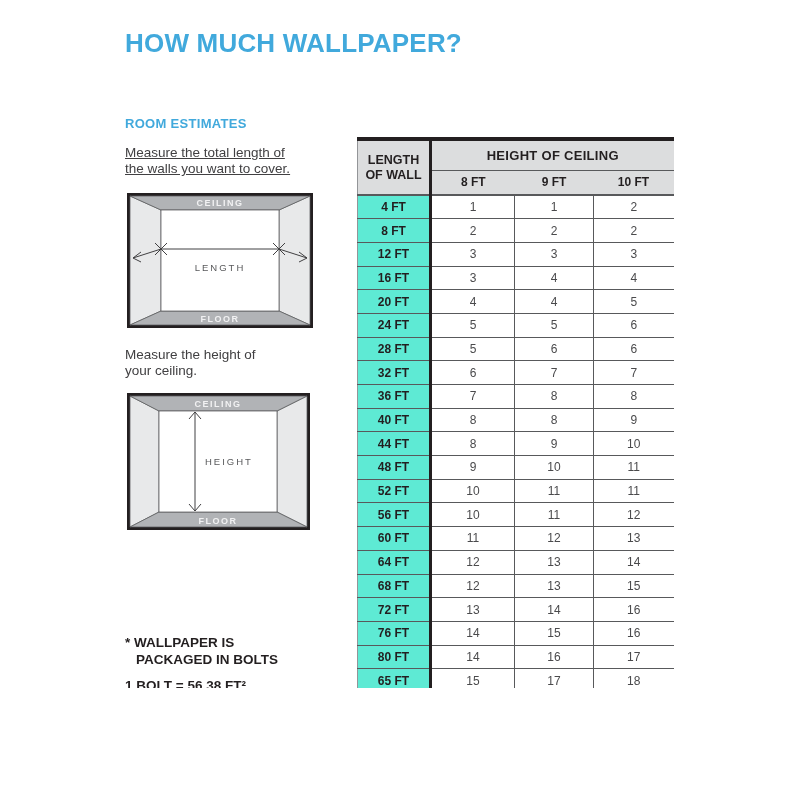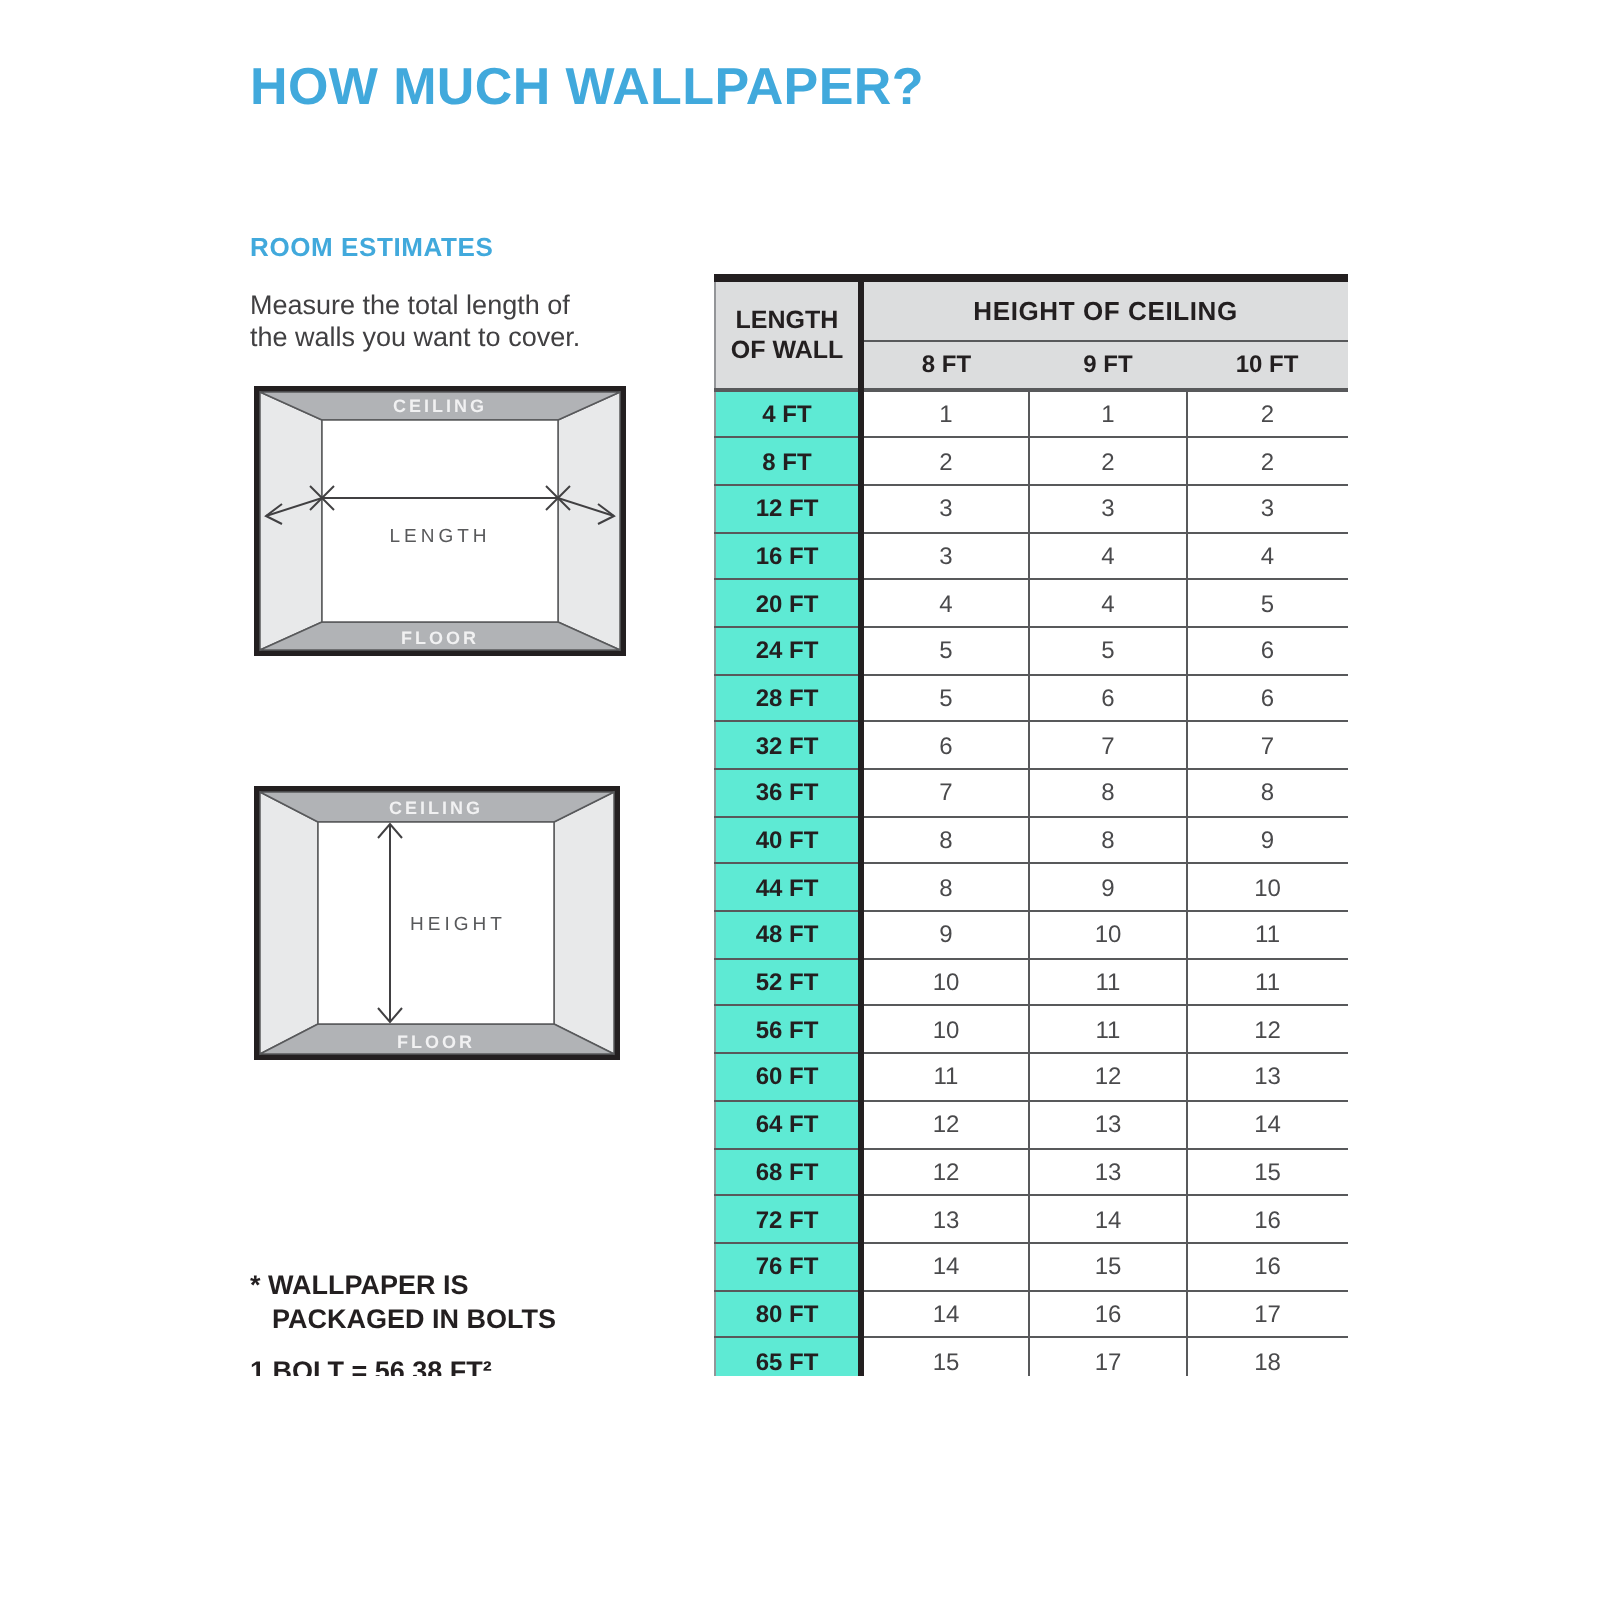--- a/index.html
+++ b/index.html
@@ -14,21 +14,21 @@
   }
   .section-heading {
     position:absolute; font-size:13px; font-weight:bold; color:#41A9DC; letter-spacing:0.3px;
   }
   .room-heading { left:125px; top:116px; }
   .table-heading { left:357px; top:112px; width:316px; text-align:center; }
   .para {
     position:absolute; left:125px; width:240px;
     font-size:13.5px; line-height:16px; color:#414042; white-space:pre-line;
   }
-  .para-length { top:145px; }
+  .para-length { top:145px;text-decoration:underline; }
   .para-height { top:347px; }
   .para-chart  { top:549px; }
   .note {
     position:absolute; left:125px; width:240px;
     font-size:13.5px; line-height:16.5px; font-weight:bold; color:#231F20; white-space:pre-line;
   }
   .note-bolts { top:635px; padding-left:11px; text-indent:-11px; }
   .note-spec  { top:678px; }
   .diagram { position:absolute; }
   .diagram-length { left:127px; top:193px; }
@@ -89,20 +89,22 @@
       <path d="M14,59 L6,65 L14,69"></path>
       <path d="M172,59 L180,65 L172,69"></path>
       <line x1="28" y1="50" x2="40" y2="62"></line>
       <line x1="40" y1="50" x2="28" y2="62"></line>
       <line x1="146" y1="50" x2="158" y2="62"></line>
       <line x1="158" y1="50" x2="146" y2="62"></line>
     </g>
     <text class="dim-label" x="93" y="78" text-anchor="middle">LENGTH</text>
   </svg>
 
+  <p class="para para-height">Measure the height of
+your ceiling.</p>
 
   <svg class="diagram diagram-height" width="183" height="137" viewBox="0 0 183 137">
     <rect x="1.5" y="1.5" width="180" height="134" fill="#ffffff" stroke="#231F20" stroke-width="3"></rect>
     <polygon points="3,3 32,18 32,119 3,134" fill="#E8E9EA" stroke="#58595B" stroke-width="0.75"></polygon>
     <polygon points="180,3 150,18 150,119 180,134" fill="#E8E9EA" stroke="#58595B" stroke-width="0.75"></polygon>
     <polygon points="3,3 180,3 150,18 32,18" fill="#B1B3B6" stroke="#58595B" stroke-width="0.75"></polygon>
     <polygon points="3,134 180,134 150,119 32,119" fill="#B1B3B6" stroke="#58595B" stroke-width="0.75"></polygon>
     <rect x="32" y="18" width="118" height="101" fill="#ffffff" stroke="#58595B" stroke-width="0.75"></rect>
     <text class="band-label" x="91" y="14" text-anchor="middle">CEILING</text>
     <text class="band-label" x="91" y="131" text-anchor="middle">FLOOR</text>

